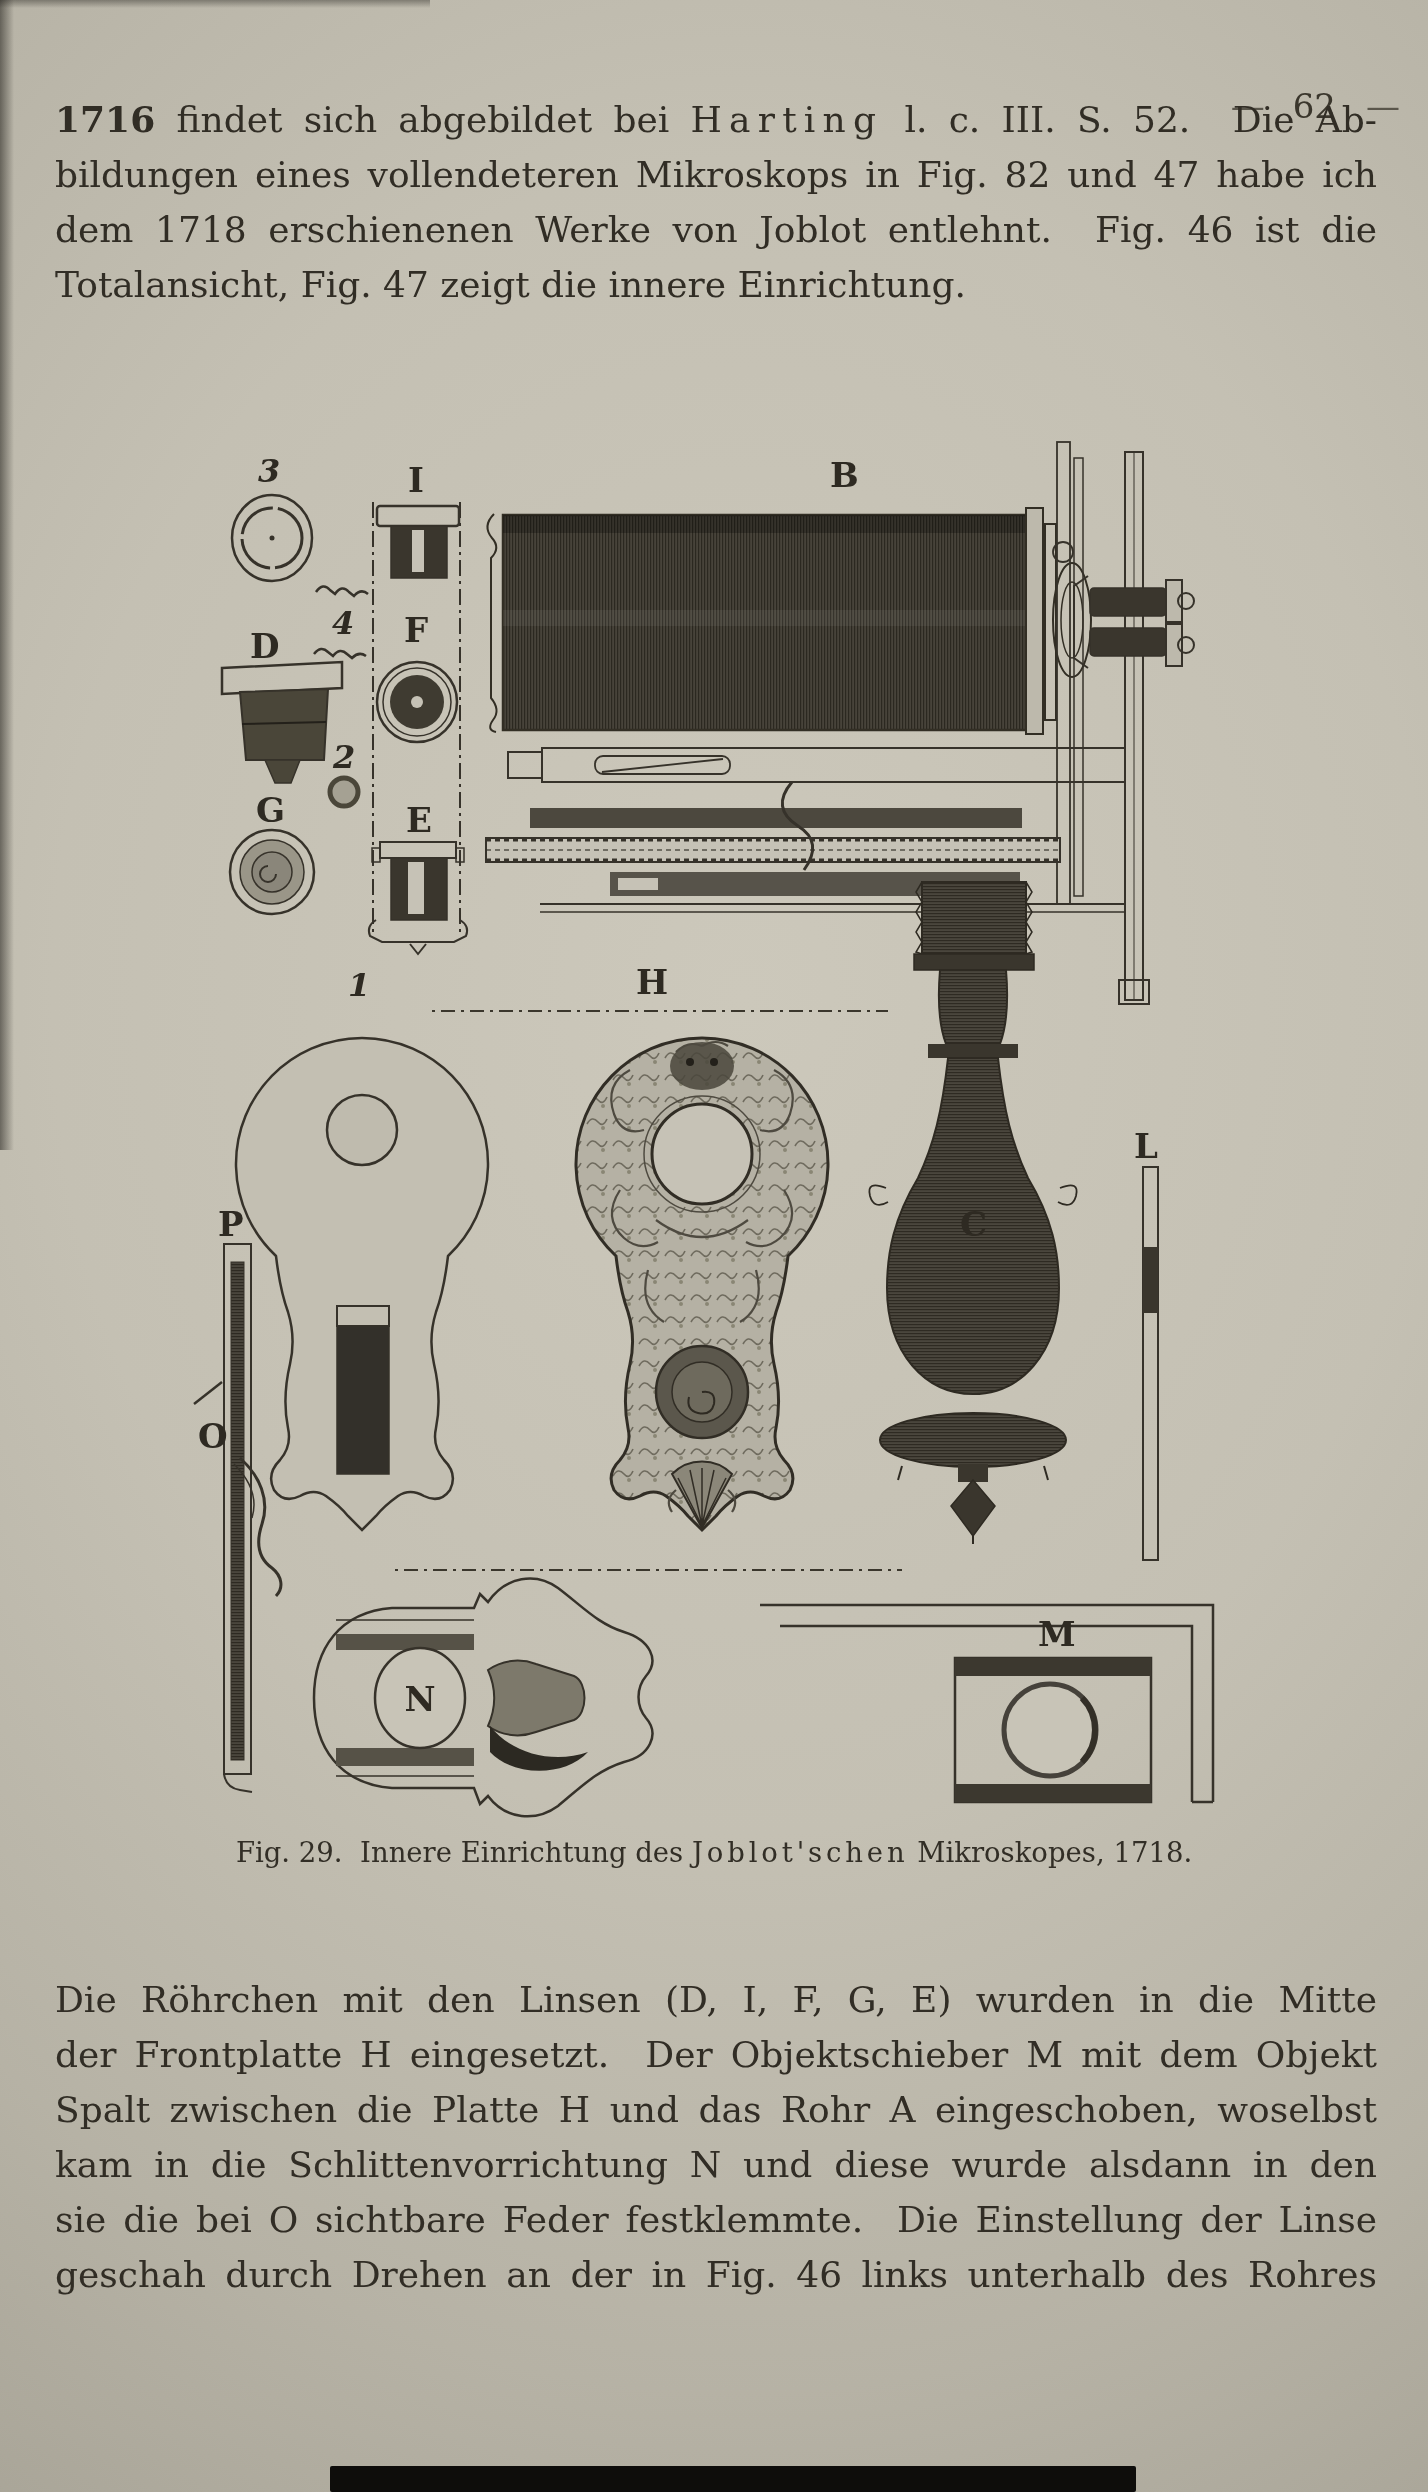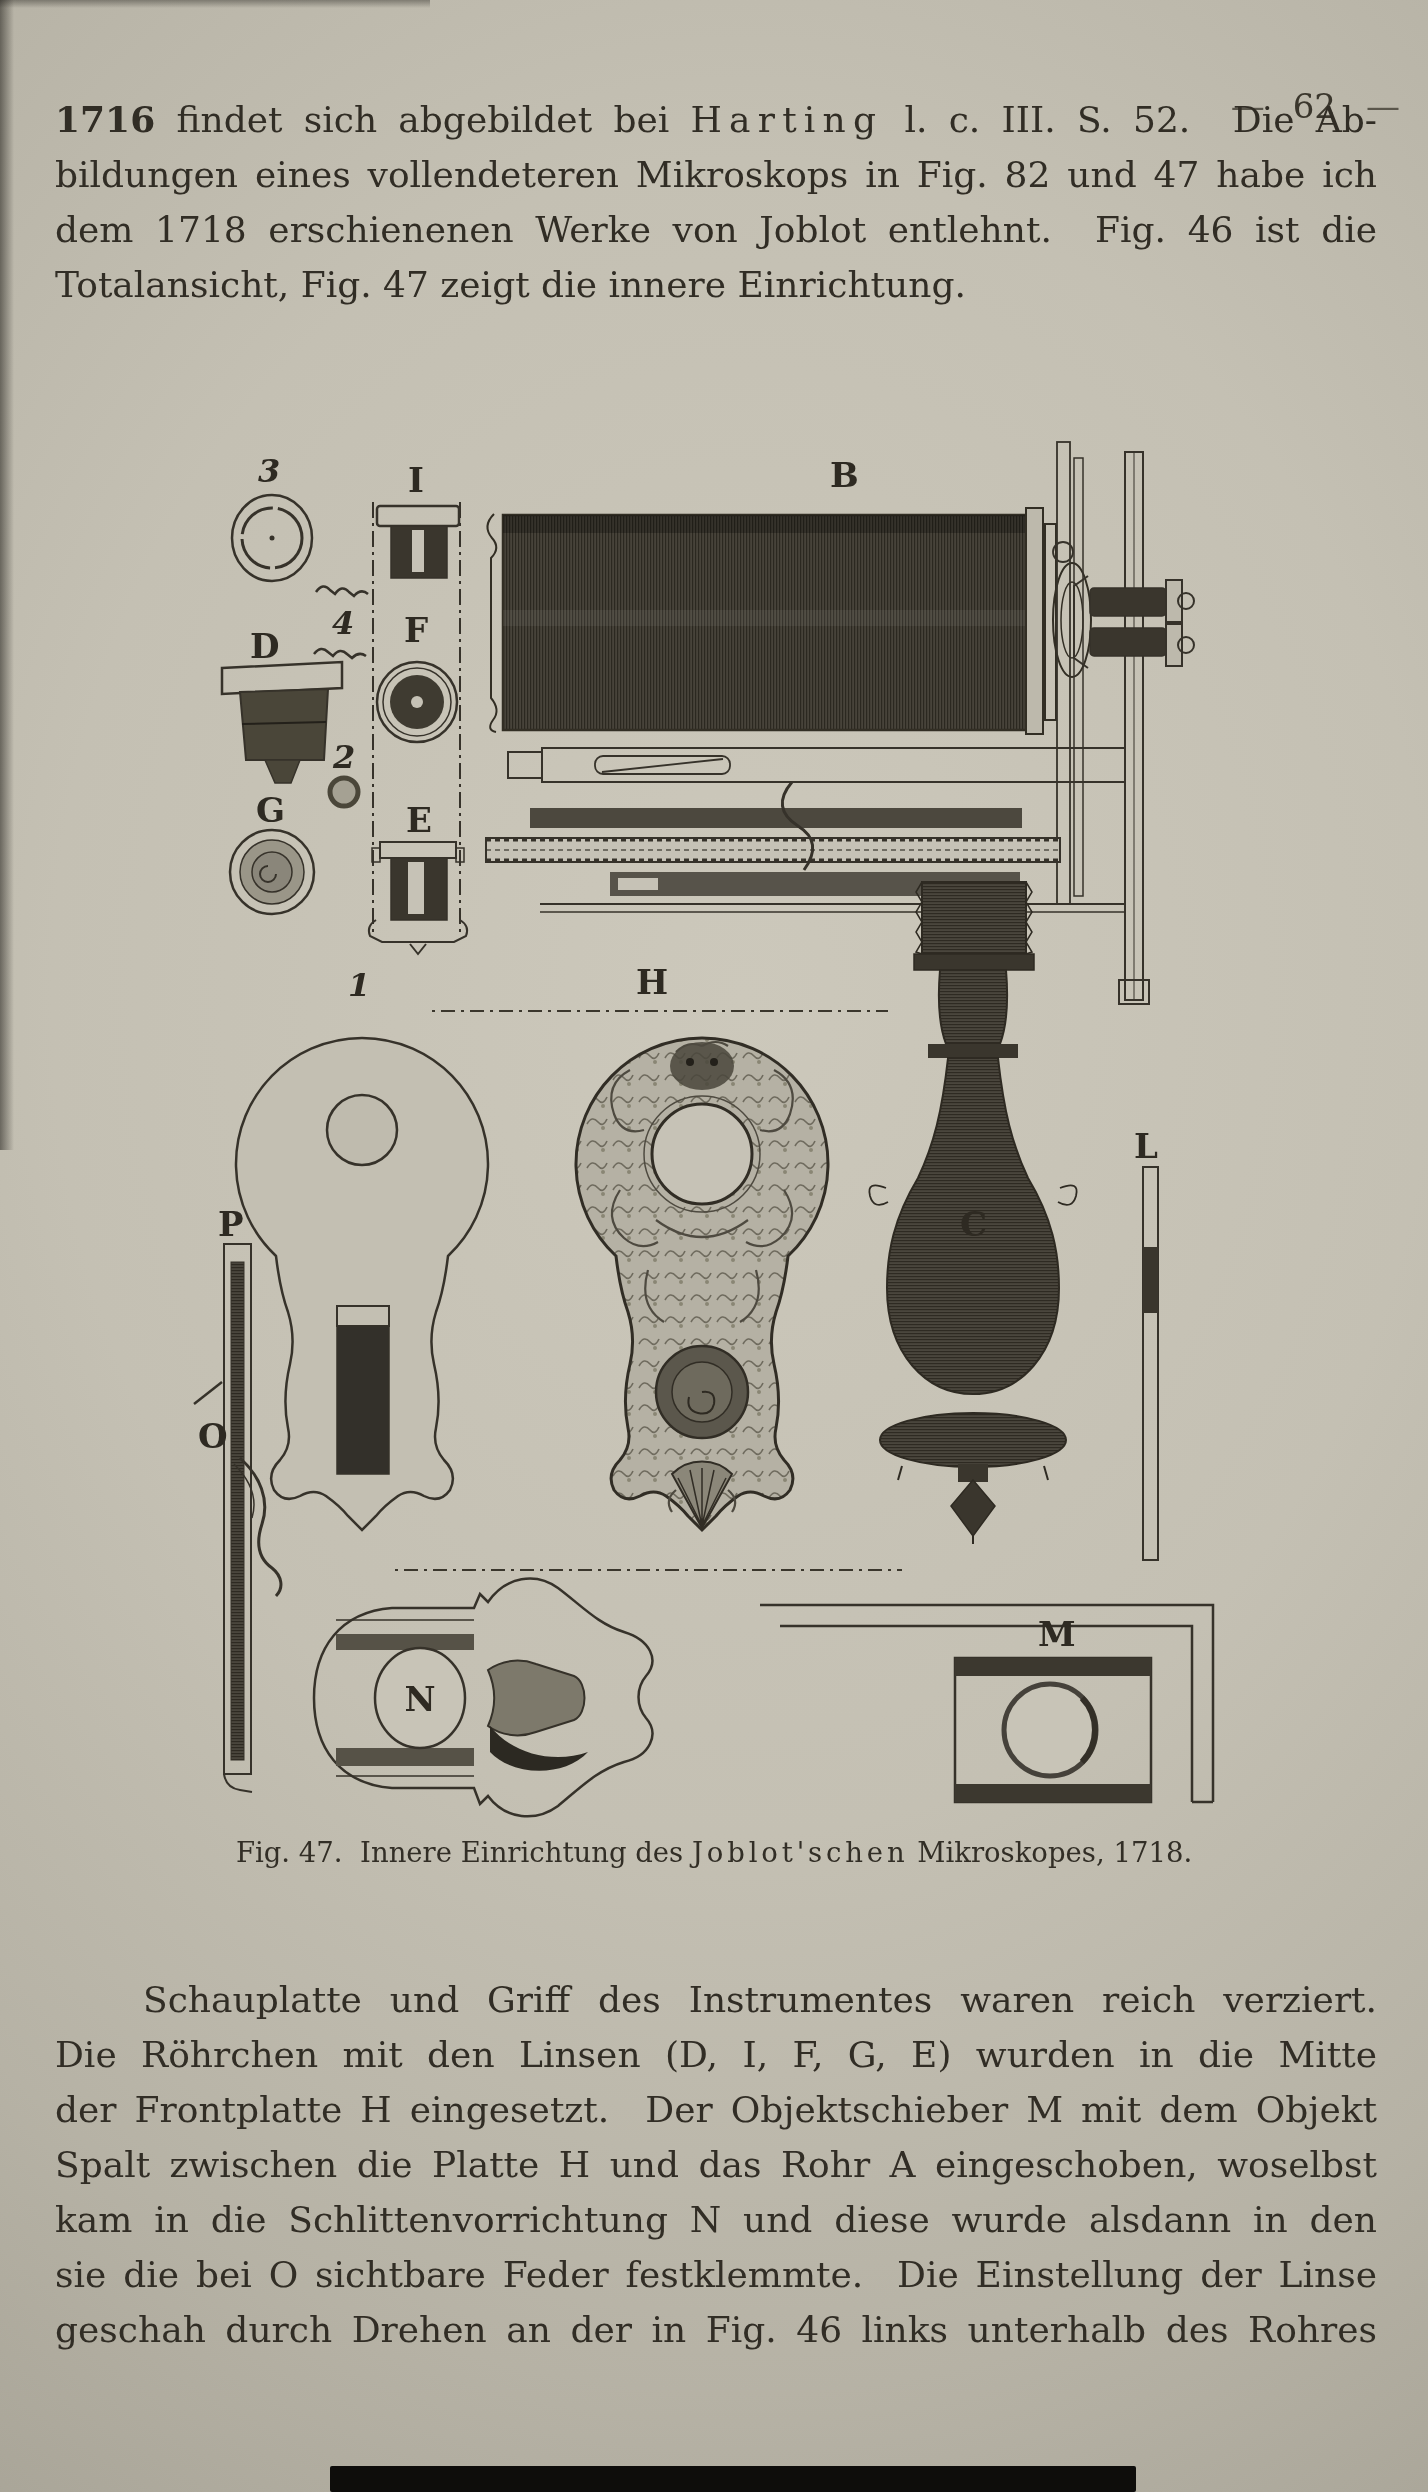--- a/index.html
+++ b/index.html
@@ -275,24 +275,23 @@
       <text class="flab" x="496" y="564">H</text>
       <text class="flab" x="78" y="806">P</text>
       <text class="flab" x="58" y="1018">O</text>
       <text class="flab" x="820" y="806" fill="#d6d2c5">C</text>
       <text class="flab" x="994" y="728">L</text>
       <text class="flab" x="280" y="1281" text-anchor="middle" font-size="30">N</text>
       <text class="flab" x="898" y="1216">M</text>
     </g>
   </svg>
 
-  <div class="caption"><span>Fig. 47.  Innere Einrichtung des </span><span class="g">Joblot'schen</span><span> Mikroskopes, 1718.</span></div>
+  <div class="caption"><span>Fig. 29.  Innere Einrichtung des </span><span class="g">Joblot'schen</span><span> Mikroskopes, 1718.</span></div>
 
   <div class="textblock p2">
-      <div class="pline indent"><span>Schauplatte und Griff des Instrumentes waren reich verziert.</span></div>
       <div class="pline"><span>Die Röhrchen mit den Linsen (D, I, F, G, E) wurden in die Mitte</span></div>
       <div class="pline"><span>der Frontplatte H eingesetzt.  Der Objektschieber M mit dem Objekt</span></div>
       <div class="pline"><span>Spalt zwischen die Platte H und das Rohr A eingeschoben, woselbst</span></div>
       <div class="pline"><span>kam in die Schlittenvorrichtung N und diese wurde alsdann in den</span></div>
       <div class="pline"><span>sie die bei O sichtbare Feder festklemmte.  Die Einstellung der Linse</span></div>
       <div class="pline"><span>geschah durch Drehen an der in Fig. 46 links unterhalb des Rohres</span></div>
     </div>
 
   <div class="edge-left"></div>
   <div class="edge-top"></div>

